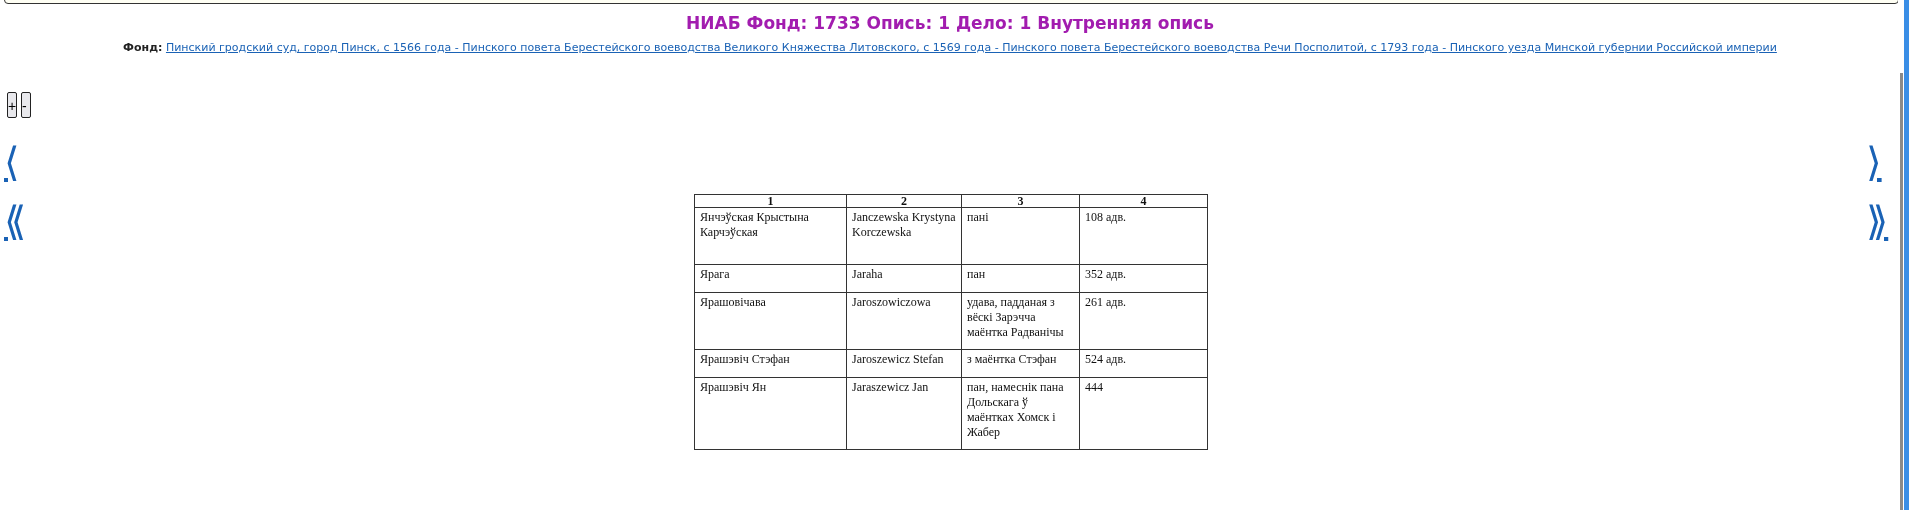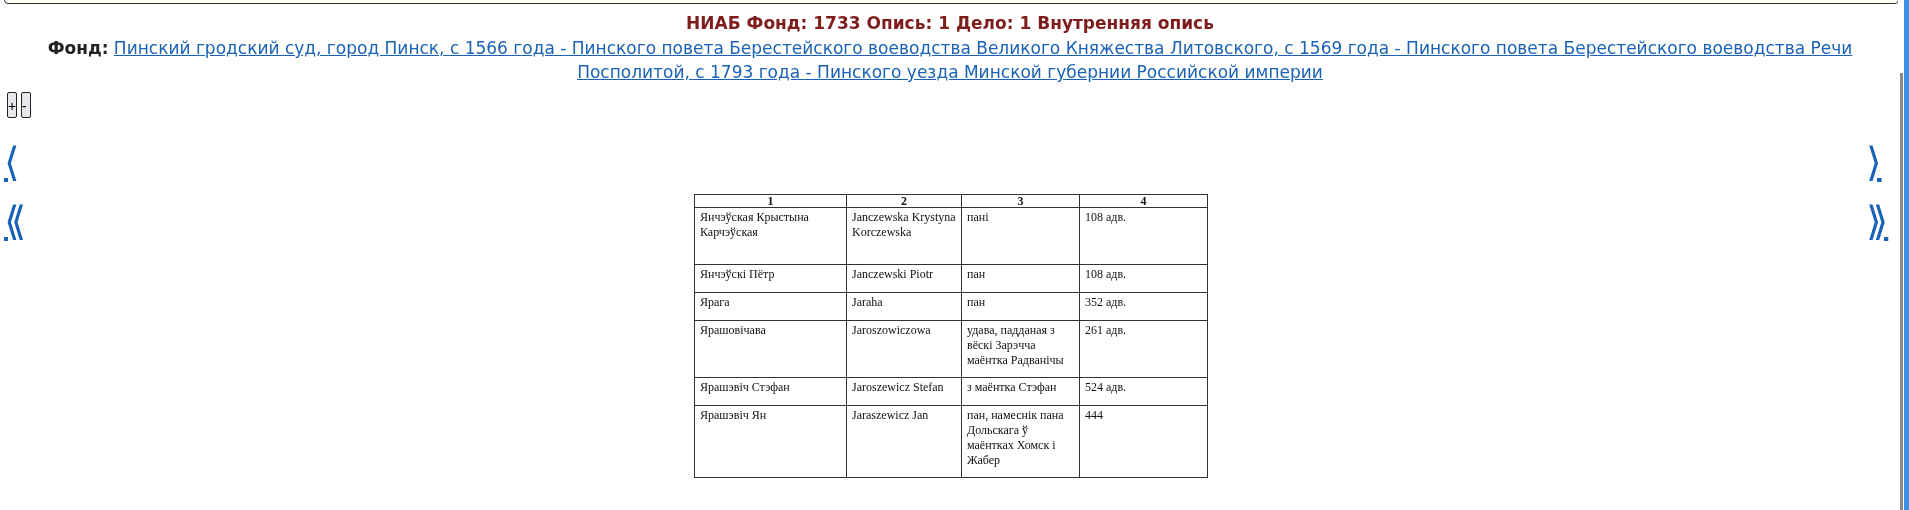--- a/index.html
+++ b/index.html
@@ -6,25 +6,25 @@
   body {
     width: 1909px; height: 510px; overflow: hidden; position: relative;
     background: #ffffff; font-family: "DejaVu Sans", sans-serif; color: #222;
   }
   .top-box {
     position: absolute; left: 4px; top: -20px; width: 1893px; height: 22px;
     border: 1px solid #333; border-radius: 4px; background: #fffff4;
   }
   .title {
     position: absolute; left: 0; top: 13px; width: 1900px; text-align: center;
-    font-weight: bold; font-size: 17px; color: #7f1d1d;
+    font-weight: bold; font-size: 17px; color: #a21caf;
   }
   .fond {
     position: absolute; left: 8px; top: 36px; width: 1884px; text-align: center;
-    font-size: 17px; line-height: 24px;
+    font-size: 11px; line-height: 24px;
   }
   .fond .label { font-weight: bold; color: #222; }
   .fond a { color: #1a62b5; text-decoration: underline; }
   .zoom-controls { position: absolute; left: 7px; top: 92px; display: flex; gap: 4px; }
   .zoom-btn {
     width: 10px; height: 26px; border: 1px solid #222; border-radius: 2px;
     background: #e8e8ec; font-size: 14px; line-height: 26px; text-align: left;
     padding: 0; overflow: hidden; color: #000; cursor: pointer;
   }
   .nav {
@@ -84,26 +84,20 @@
         <th>4</th>
       </tr>
     </thead>
     <tbody>
       <tr style="height:57px;">
         <td>Янчэўская Крыстына Карчэўская</td>
         <td>Janczewska Krystyna Korczewska</td>
         <td>пані</td>
         <td>108 адв.</td>
       </tr>
-      <tr style="height:28px;">
-        <td>Янчэўскі Пётр</td>
-        <td>Janczewski Piotr</td>
-        <td>пан</td>
-        <td>108 адв.</td>
-      </tr>
       <tr style="height:28px;margin-top:44px;">
         <td>Ярага</td>
         <td>Jaraha</td>
         <td>пан</td>
         <td>352 адв.</td>
       </tr>
       <tr style="height:57px;">
         <td>Ярашовічава</td>
         <td>Jaroszowiczowa</td>
         <td>удава, падданая з вёскі Зарэчча маёнтка Радванічы</td>

